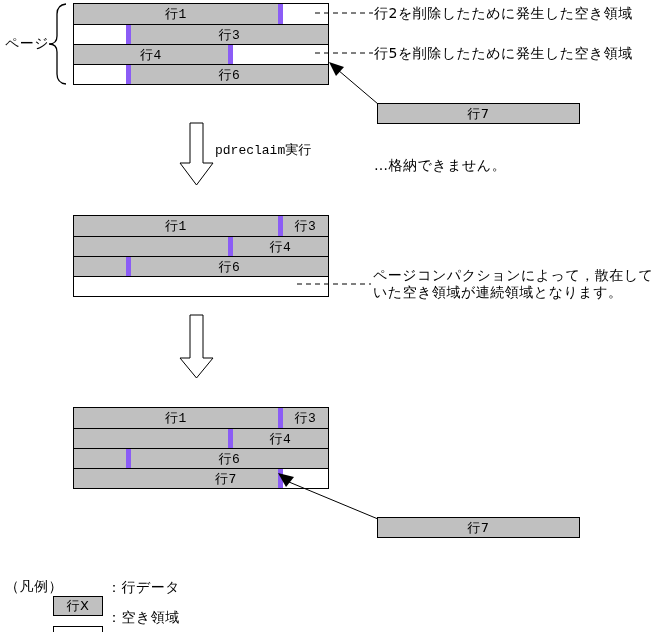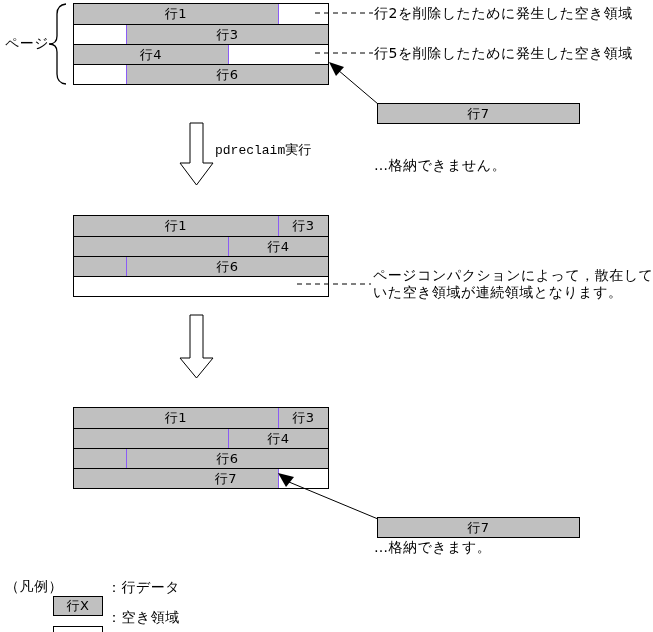--- a/index.html
+++ b/index.html
@@ -1,25 +1,25 @@
 <!DOCTYPE html>
 <html><head>
 <meta charset="utf-8">
 <style>
   html,body{margin:0;padding:0;background:#fff;}
   body{font-family:"DejaVu Sans","Liberation Sans",sans-serif;color:#000;}
   #canvas{position:relative;width:653px;height:632px;background:#ffffff;overflow:hidden;}
   .abs{position:absolute;}
   .jp{font-size:14px;letter-spacing:0.5px;white-space:nowrap;line-height:15px;}
-  .page{position:absolute;width:254px;border:1px solid #000;background:#14532d;}
+  .page{position:absolute;width:254px;border:1px solid #000;background:#14532d;font-family:Liberation Mono, monospace;}
   .prow{display:flex;height:20px;box-sizing:border-box;}
   .prow + .prow{border-top:1px solid #000;}
   .seg{height:100%;box-sizing:border-box;display:flex;align-items:center;justify-content:center;
        font-size:13px;letter-spacing:0.5px;overflow:hidden;}
-  .seg + .seg{border-left:1px solid #8b5cf6;}
+  .seg + .seg{border-left:5px solid #8b5cf6;}
   .seg.data{background:#c0c0c0;}
   .seg.free{background:#ffffff;}
   .seg.shift span{margin-left:100px;}
   .bar{position:absolute;width:201px;height:19px;border:1px solid #000;background:#c0c0c0;
        display:flex;align-items:center;justify-content:center;font-size:13px;letter-spacing:0.5px;}
   .legend-box{position:absolute;width:48px;height:18px;border:1px solid #000;
        display:flex;align-items:center;justify-content:center;font-size:13px;letter-spacing:0.5px;margin-top:18px;}
   .mono{font-family:Liberation Mono, monospace;font-size:13px;letter-spacing:0px;}
   svg.overlay{position:absolute;left:0;top:0;pointer-events:none;}
 </style>
@@ -144,21 +144,20 @@
         </div>
       <div class="seg free" style="width:50px;">
           <span></span>
         </div>
     </div>
   </div>
 
   <div class="bar" style="left:377px;top:517px;">
     <span>行7</span>
   </div>
-  <div class="abs jp" style="left:374px;top:540px;">…格納できます。</div>
 
   <div class="abs jp" style="left:5px;top:579px;">（凡例）</div>
   <div class="legend-box" style="left:53px;top:578px;background:#c0c0c0;">
     <span>行X</span>
   </div>
   <div class="abs jp" style="left:107px;top:580px;">：行データ</div>
   <div class="legend-box" style="left:53px;top:608px;background:#ffffff;"></div>
   <div class="abs jp" style="left:107px;top:610px;">：空き領域</div>
 
   <svg class="overlay" width="653" height="632">

